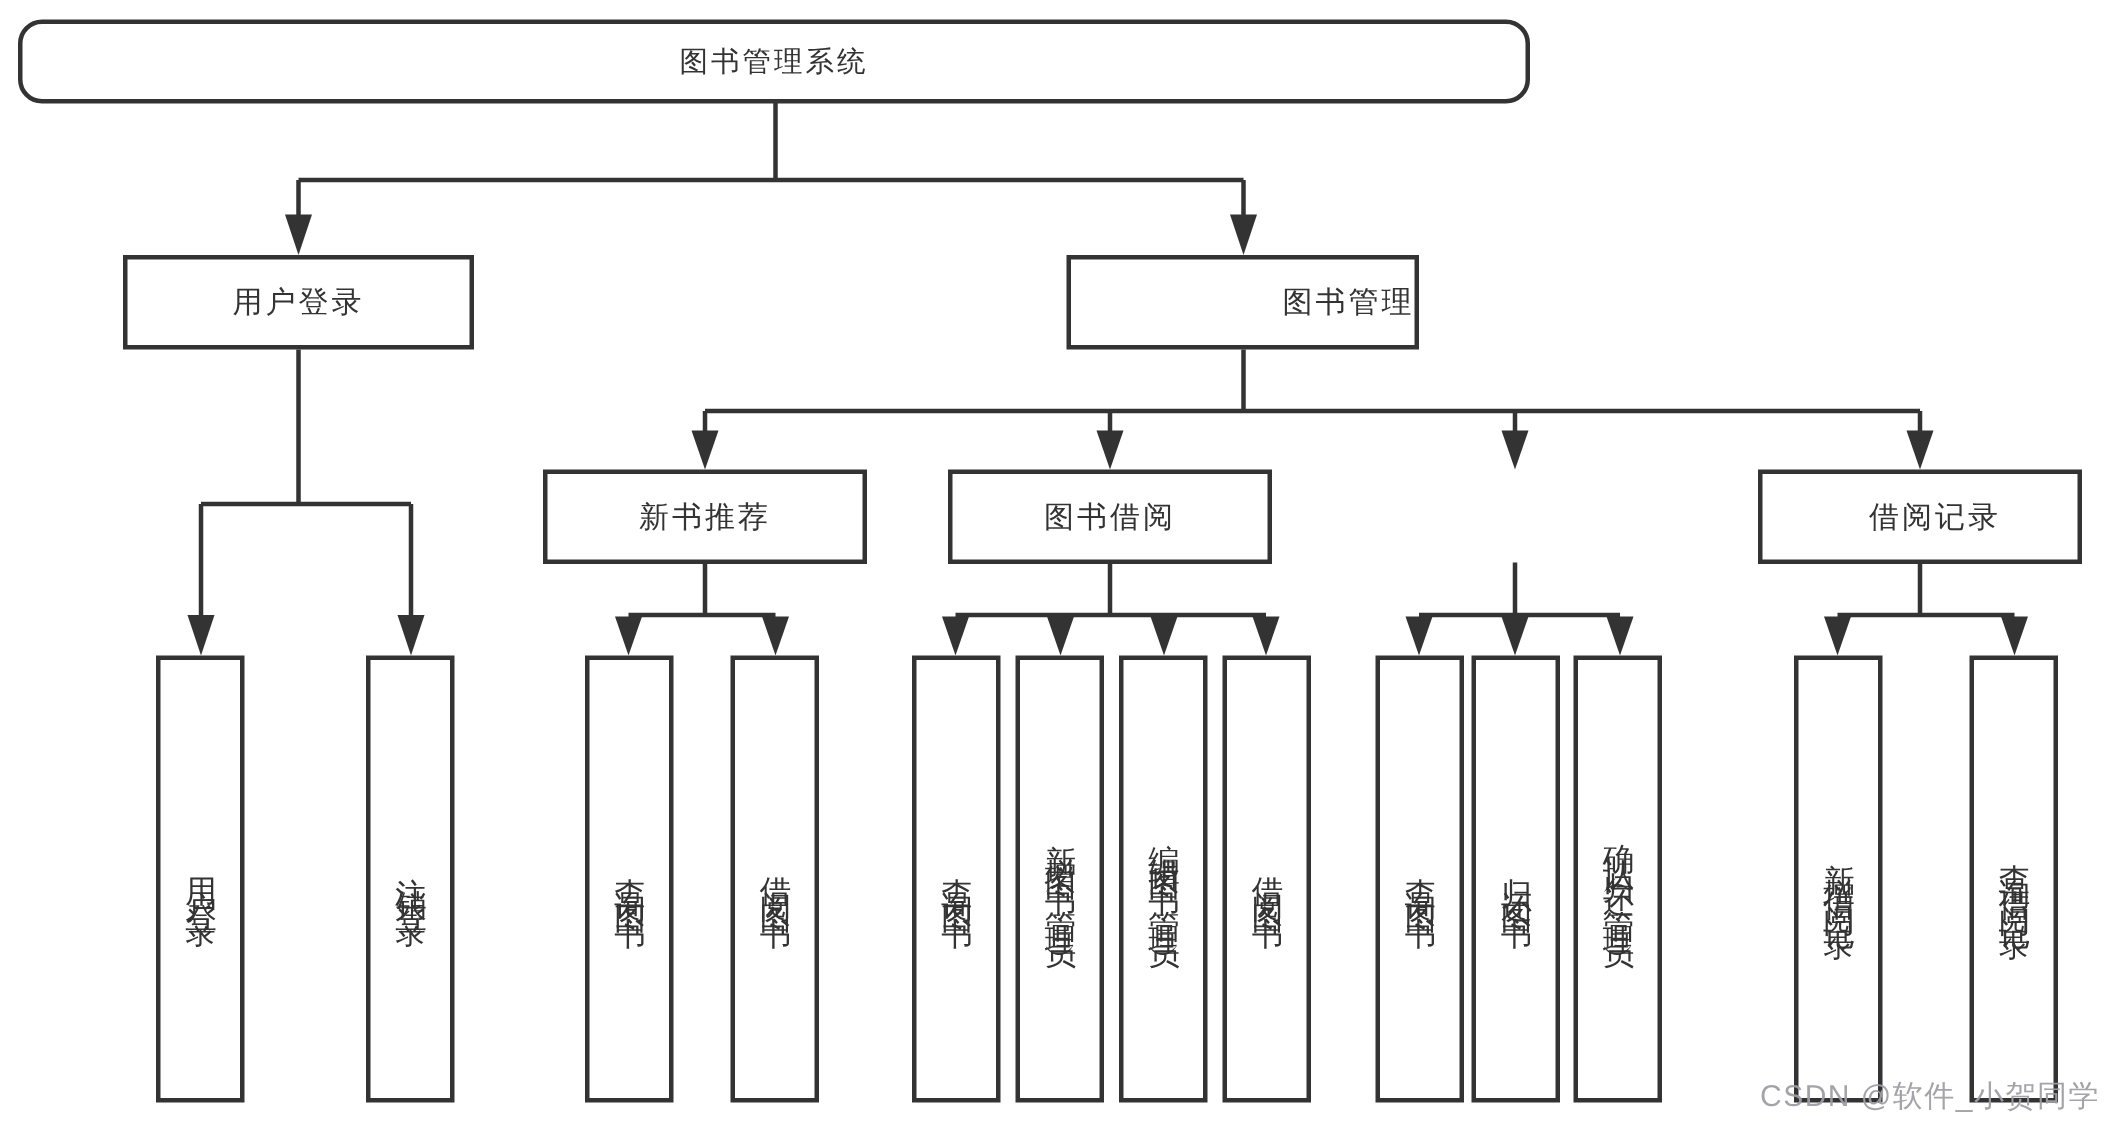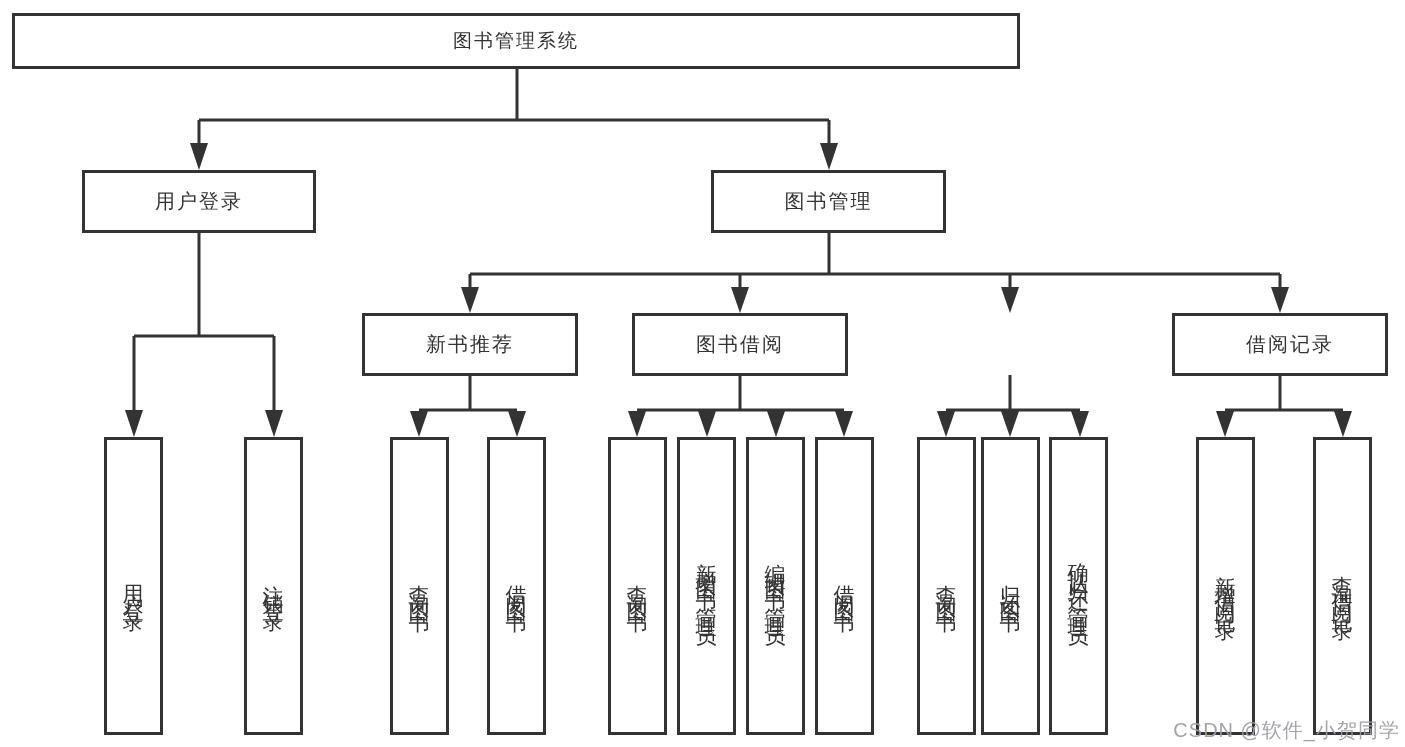--- a/index.html
+++ b/index.html
@@ -23,21 +23,21 @@
     box-sizing: border-box;
     background: #ffffff;
     border: 3px solid #333333;
     display: flex;
     align-items: center;
     justify-content: center;
     font-size: 20px;
     letter-spacing: 2px;
     color: #333333;
   }
-  .node.root { font-size: 19px; }
+  .node.root { font-size: 19px; border-radius: 16px; }
   .leaf {
     position: absolute;
     box-sizing: border-box;
     background: #ffffff;
     border: 3px solid #333333;
     width: 59px;
     top: 437px;
     height: 298px;
     display: flex;
     align-items: center;
@@ -58,21 +58,21 @@
     font-size: 20px;
     color: rgba(158, 158, 164, 0.95);
     letter-spacing: 1px;
     z-index: 10;
     white-space: nowrap;
   }
 
   
   .n-root  { left: 12px;   top: 13px;  width: 1008px; height: 56px; }
   .n-login { left: 82px;   top: 170px; width: 234px;  height: 63px; }
-  .n-mgmt  { left: 711px;  top: 170px; width: 235px;  height: 63px; }
+  .n-mgmt  { left: 711px;  top: 170px; width: 235px;  height: 63px; justify-content: flex-end; }
   .n-newbk { left: 362px;  top: 313px; width: 216px;  height: 63px; }
   .n-brrw  { left: 632px;  top: 313px; width: 216px;  height: 63px; }
   .n-curr  { left: 902px;  top: 313px; width: 216px;  height: 63px; }
   .n-rec   { left: 1172px; top: 313px; width: 216px;  height: 63px; padding-left: 20px; }
 
   .lf-1  { left: 104px; }
   .lf-2  { left: 244px; }
   .lf-3  { left: 390px; }
   .lf-4  { left: 487px; }
   .lf-5  { left: 608px; }

